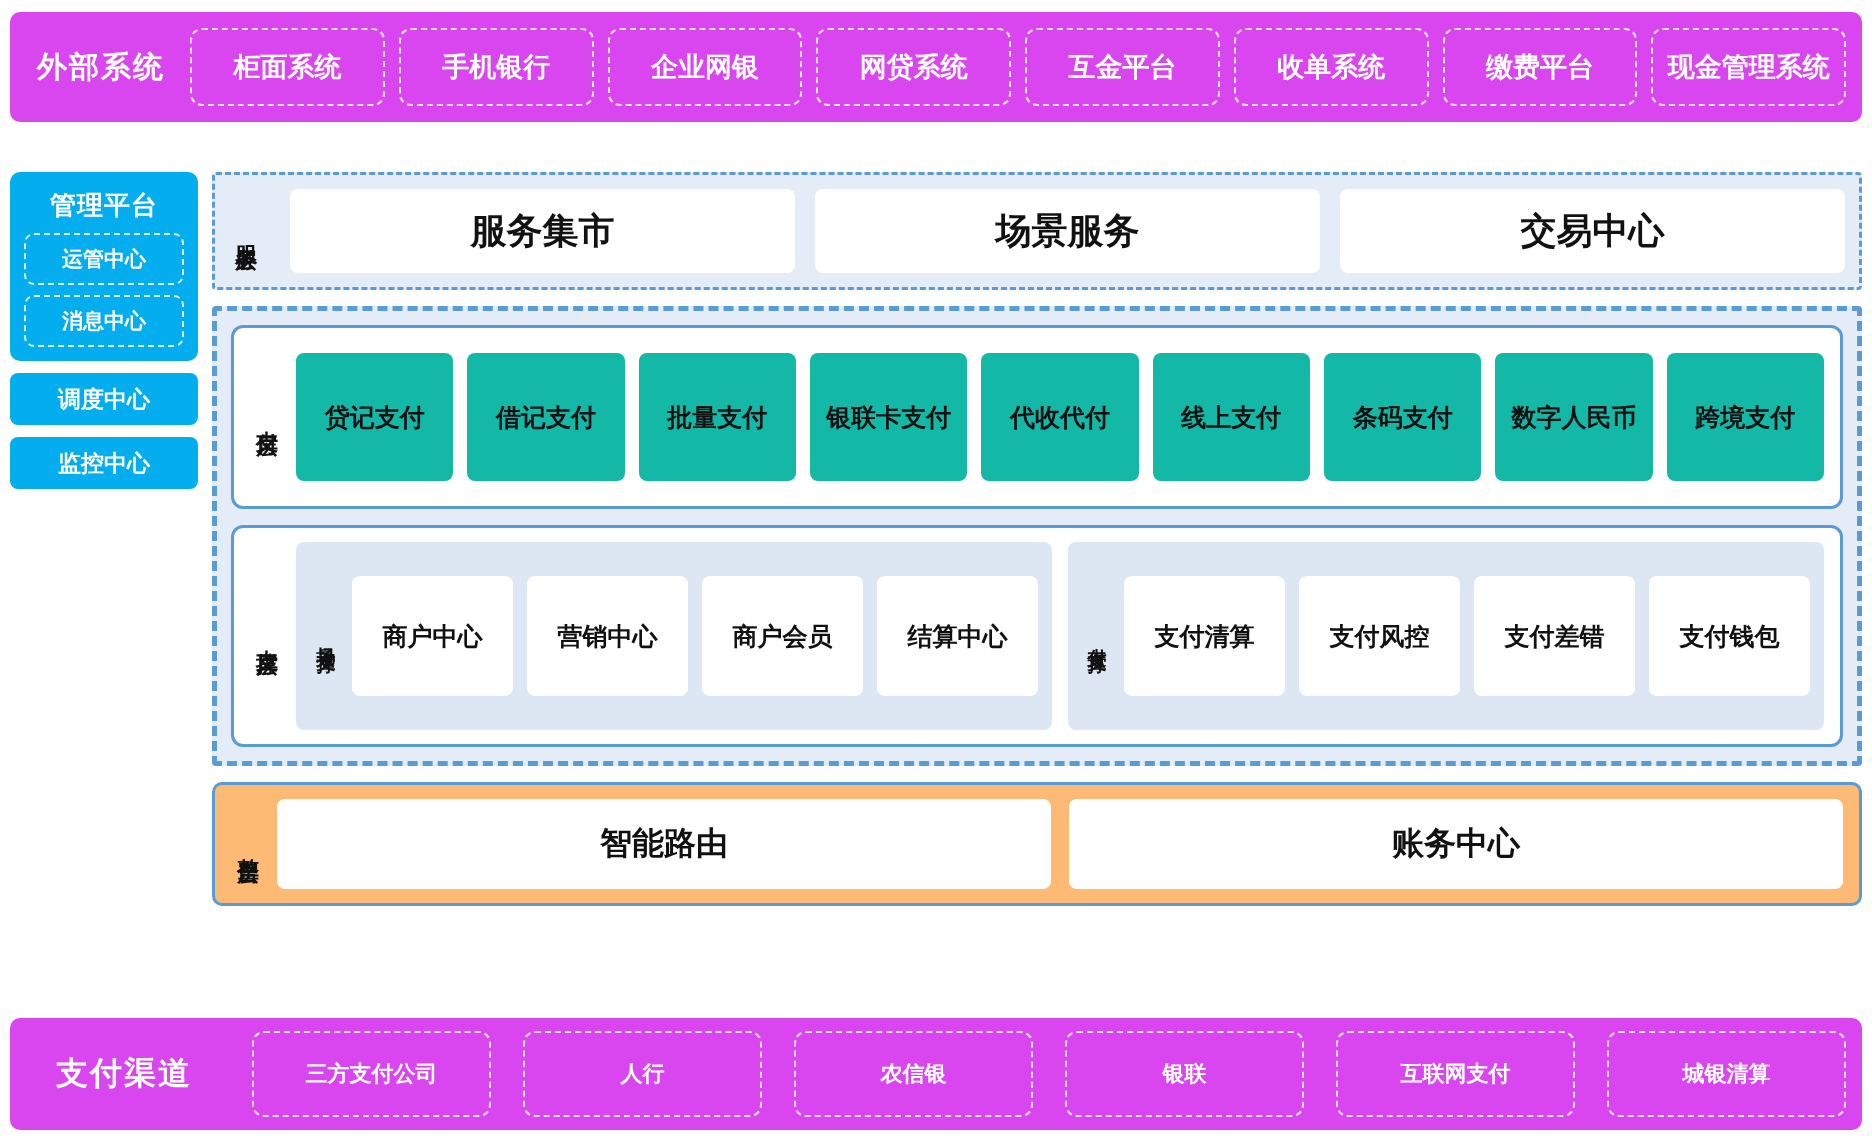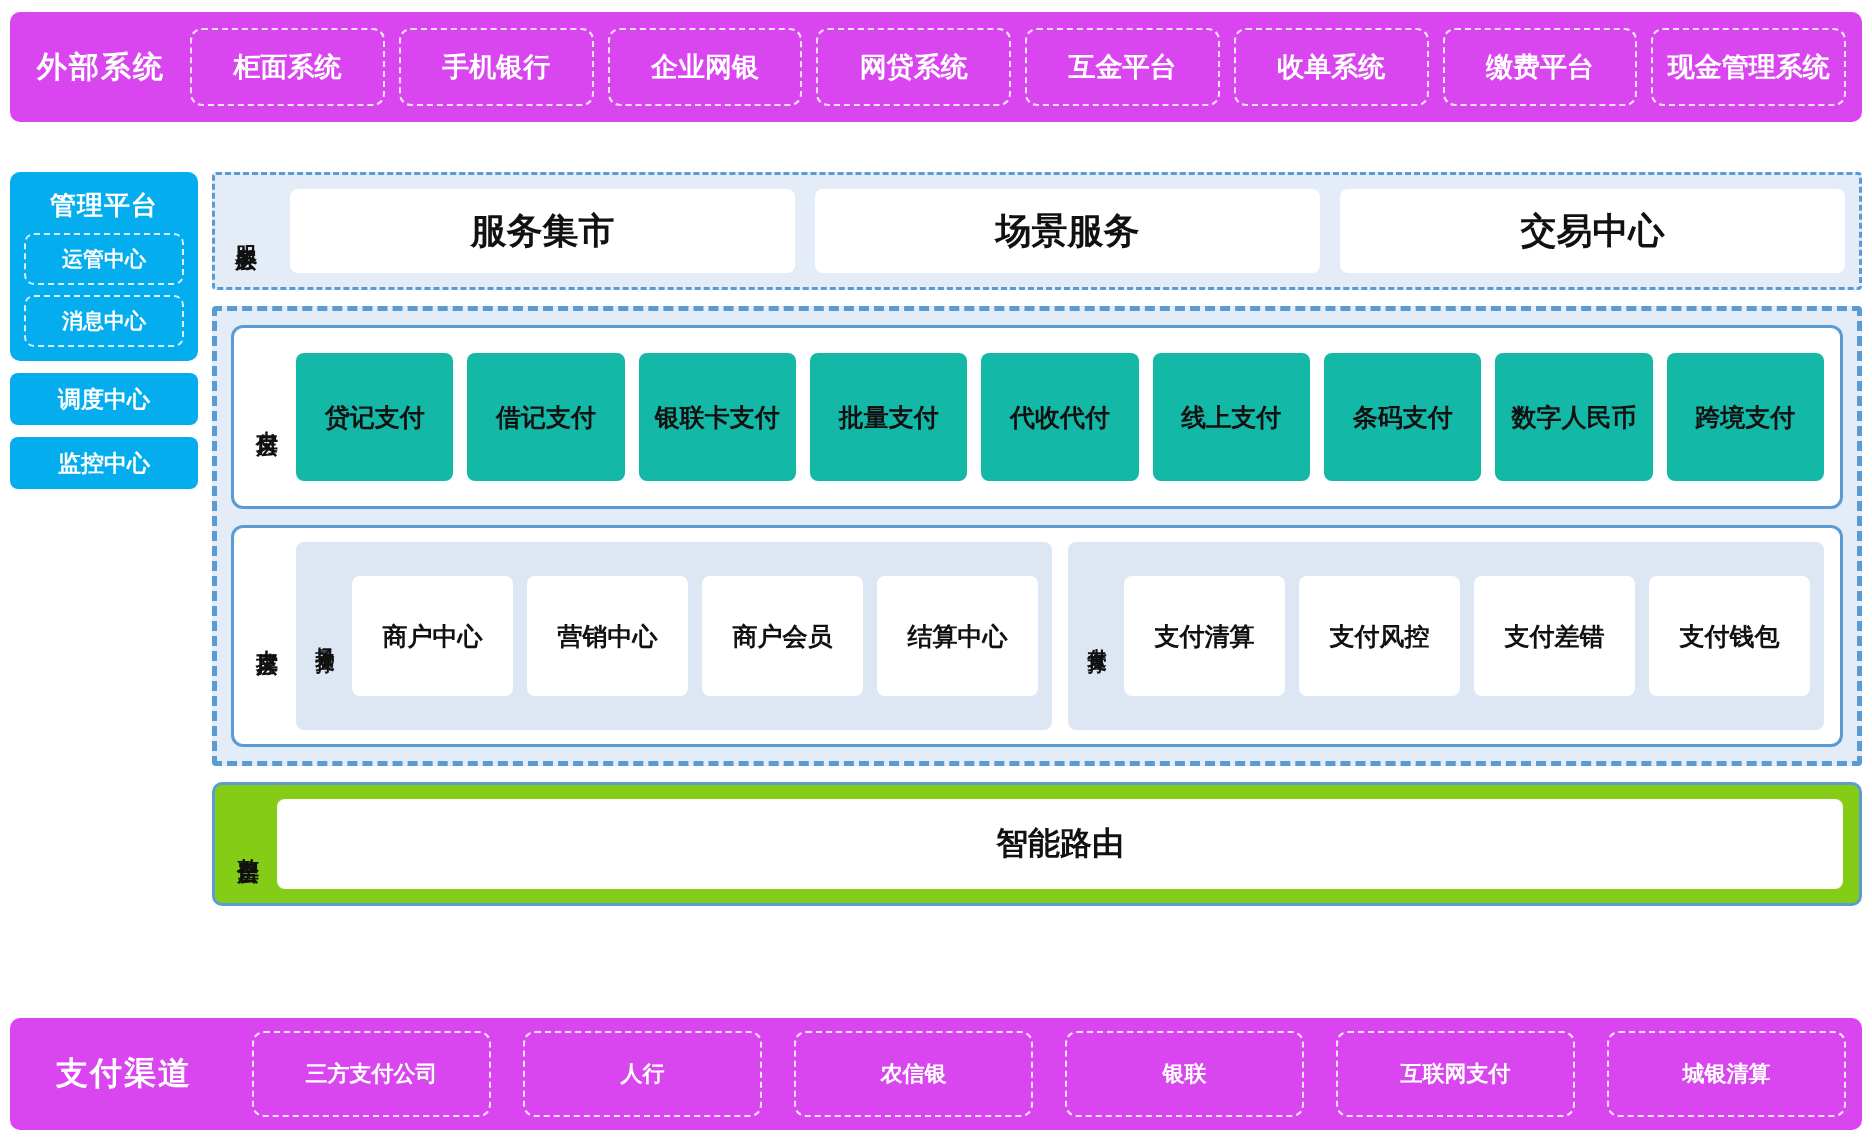--- a/index.html
+++ b/index.html
@@ -243,21 +243,21 @@
   .sub-group {
     background: #DDE7F4;
     border-radius: 8px;
     padding: 12px 14px;
     box-sizing: border-box;
     display: flex;
     align-items: stretch;
     gap: 12px;
     flex: 0 0 auto;
   }
-  #support-layer .sub-group.g-scene { flex: 1 1 0; }
+  #support-layer .sub-group.g-scene { flex: 1 1 0; font-family: Liberation Mono, monospace; }
   #support-layer .sub-group.g-pay   { flex: 1 1 0; }
   .sub-group .cells {
     display: flex;
     flex: 1 1 auto;
     gap: 14px;
     align-items: center;
   }
   .cell-white {
     background: #ffffff;
     border-radius: 8px;
@@ -269,21 +269,21 @@
     font-weight: 600;
     color: #111;
     flex: 1 1 0;
     box-sizing: border-box;
     white-space: nowrap;
   }
 
   
   #integration-layer {
     border: 3px solid #5B9BD5;
-    background: #84cc16;
+    background: #fdba74;
     border-radius: 10px;
     padding: 14px 16px;
     box-sizing: border-box;
     display: flex;
     align-items: stretch;
     gap: 12px;
     height: 124px;
   }
   #integration-layer .cards {
     display: flex;
@@ -359,22 +359,22 @@
       </div>
     </div>
 
     <div id="core-wrapper">
 
       <div class="inner-card" id="payment-layer">
         <div class="v-label">支付层</div>
         <div class="items">
           <div class="tile-blue">贷记支付</div>
           <div class="tile-blue">借记支付</div>
+          <div class="tile-blue">批量支付</div>
           <div class="tile-blue">银联卡支付</div>
-          <div class="tile-blue">批量支付</div>
           <div class="tile-blue">代收代付</div>
           <div class="tile-blue">线上支付</div>
           <div class="tile-blue">条码支付</div>
           <div class="tile-blue">数字人民币</div>
           <div class="tile-blue">跨境支付</div>
         </div>
       </div>
 
       <div class="inner-card" id="support-layer">
         <div class="v-label">支撑层</div>
@@ -402,20 +402,21 @@
 
         </div>
       </div>
 
     </div>
 
     <div id="integration-layer">
       <div class="v-label">整合层</div>
       <div class="cards">
         <div class="white-card">智能路由</div>
+        <div class="white-card">账务中心</div>
       </div>
     </div>
 
   </div>
 
   <div class="brand-band" id="channel-bar">
     <div class="band-title">支付渠道</div>
     <div class="chips">
       <div class="dashed-chip">三方支付公司</div>
       <div class="dashed-chip">人行</div>

